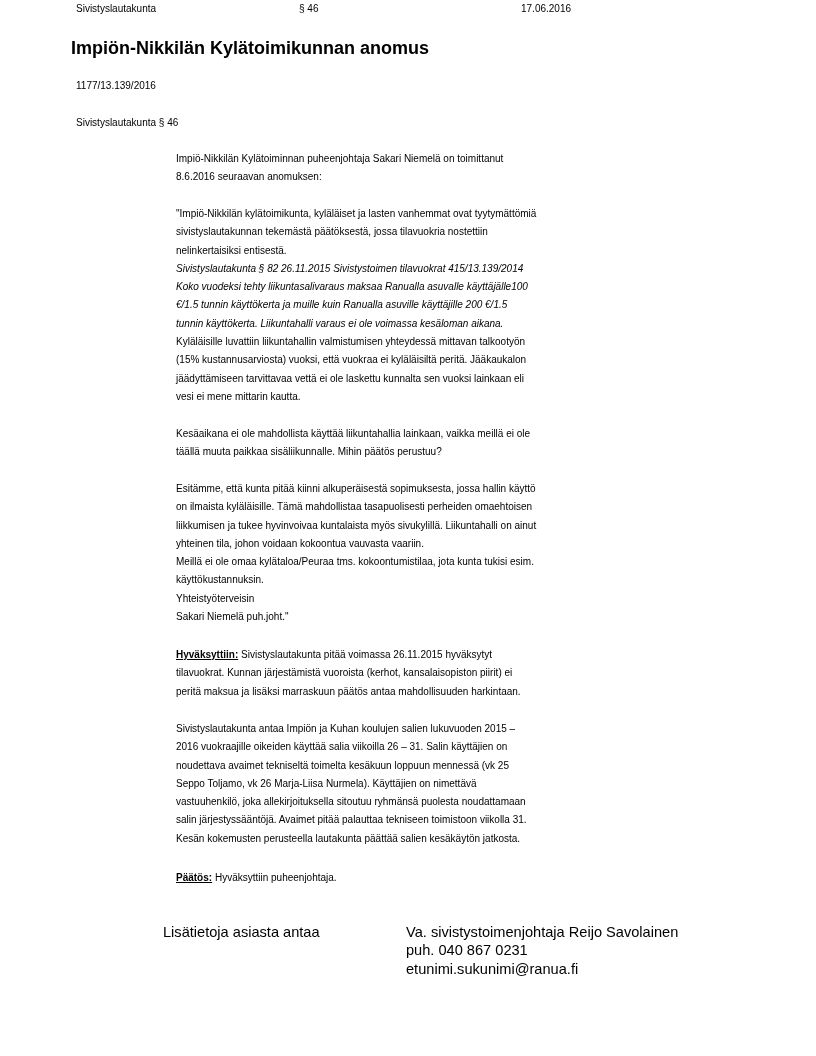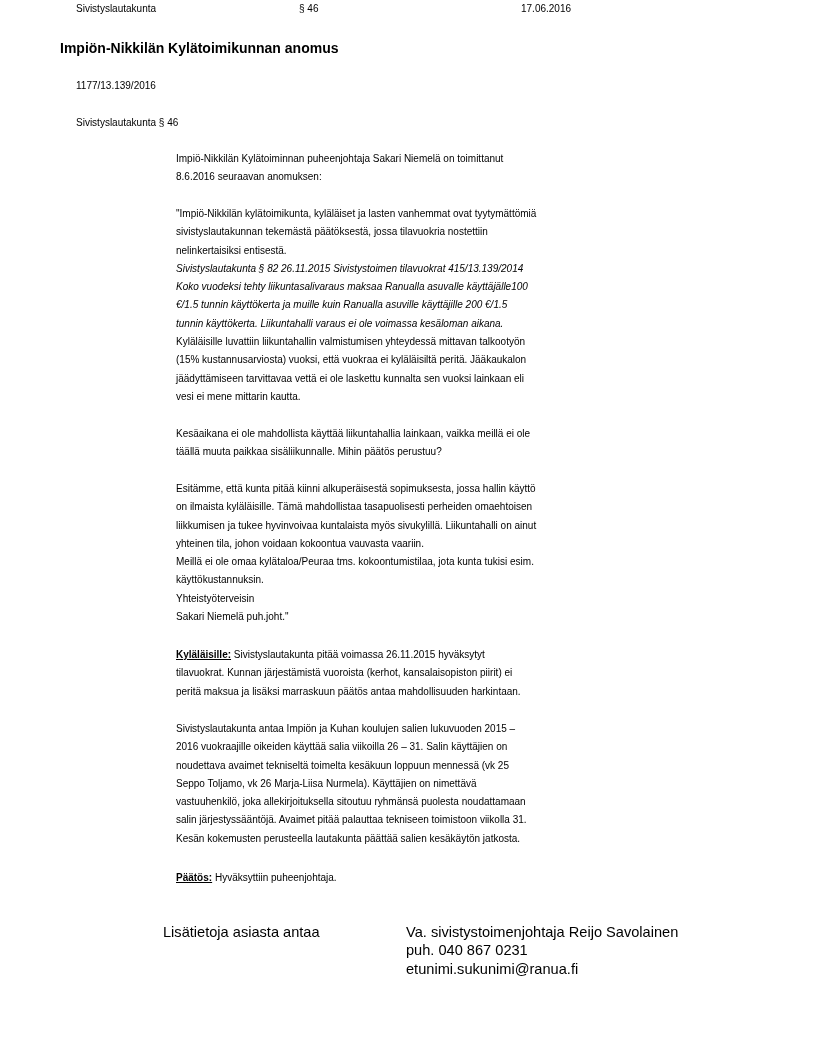--- a/index.html
+++ b/index.html
@@ -3,21 +3,21 @@
   <meta charset="utf-8">
   <style>
     html, body { margin: 0; padding: 0; background: #ffffff; }
     body {
       width: 816px; height: 1056px; position: relative; overflow: hidden;
       font-family: "Liberation Sans", sans-serif; color: #000000;
       font-size: 14.6px;
     }
     .abs { position: absolute; white-space: nowrap; }
     .hdr { top: 0px; font-size: 10px; line-height: 17px; }
-    .title { left: 60px; top: 37px; font-size: 14px; font-weight: bold; line-height: 22px; }
+    .title { left: 71px; top: 37px; font-size: 18px; font-weight: bold; line-height: 22px; }
     .meta { left: 76px; font-size: 10px; line-height: 17px; }
     .body-block { position: absolute; left: 176px; width: 590px; font-size: 10px; line-height: 18.3px; }
     .line { display: block; white-space: nowrap; height: 18.3px; }
     .it { font-style: italic; }
     .lbl { font-weight: bold; text-decoration: underline; }
     .info-label { left: 163px; top: 923px; line-height: 18.3px; }
     .info-col { position: absolute; left: 362px; top: 923px; line-height: 18.3px; margin-left: 44px; }
   </style>
 </head>
 <body>
@@ -62,21 +62,21 @@
   <span class="line">liikkumisen ja tukee hyvinvoivaa kuntalaista myös sivukylillä. Liikuntahalli on ainut</span>
   <span class="line">yhteinen tila, johon voidaan kokoontua vauvasta vaariin.</span>
   <span class="line">Meillä ei ole omaa kylätaloa/Peuraa tms. kokoontumistilaa, jota kunta tukisi esim.</span>
   <span class="line">käyttökustannuksin.</span>
   <span class="line">Yhteistyöterveisin</span>
   <span class="line">Sakari Niemelä puh.joht."</span>
 </div>
 
 <div class="body-block" style="top:646px;">
   <span class="line">
-    <span class="lbl">Kyläläisille:</span><span> Sivistyslautakunta pitää voimassa 26.11.2015 hyväksytyt</span>
+    <span class="lbl">Hyväksyttiin:</span><span> Sivistyslautakunta pitää voimassa 26.11.2015 hyväksytyt</span>
   </span>
   <span class="line">tilavuokrat. Kunnan järjestämistä vuoroista (kerhot, kansalaisopiston piirit) ei</span>
   <span class="line">peritä maksua ja lisäksi marraskuun päätös antaa mahdollisuuden harkintaan.</span>
 </div>
 
 <div class="body-block" style="top:720px;">
   <span class="line">Sivistyslautakunta antaa Impiön ja Kuhan koulujen salien lukuvuoden 2015 –</span>
   <span class="line">2016 vuokraajille oikeiden käyttää salia viikoilla 26 – 31. Salin käyttäjien on</span>
   <span class="line">noudettava avaimet tekniseltä toimelta kesäkuun loppuun mennessä (vk 25</span>
   <span class="line">Seppo Toljamo, vk 26 Marja-Liisa Nurmela). Käyttäjien on nimettävä</span>

